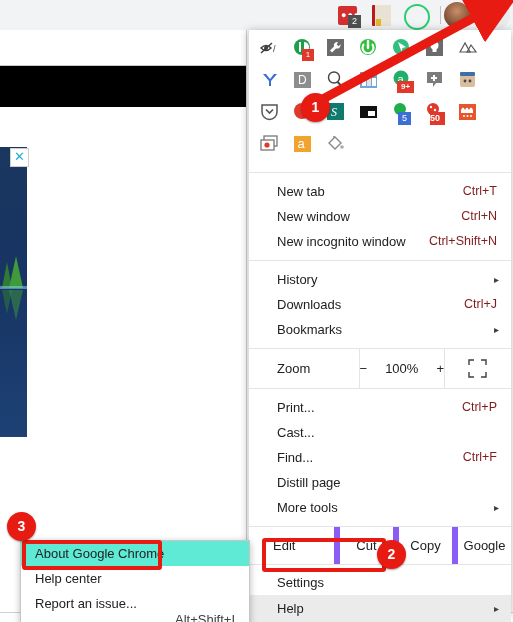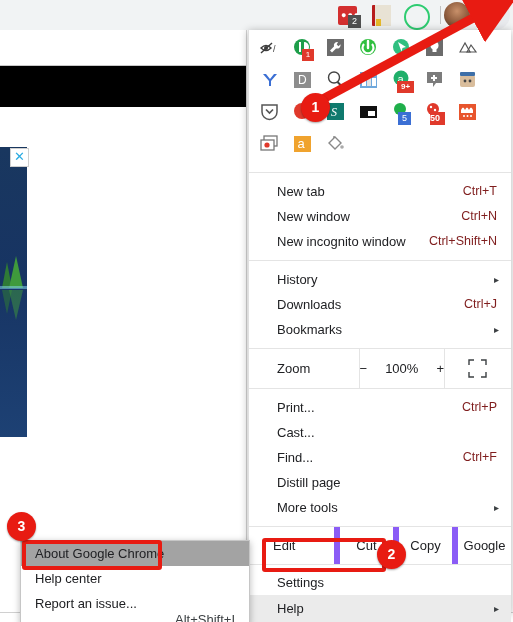--- a/index.html
+++ b/index.html
@@ -112,21 +112,21 @@
   .edit-row div:first-child{justify-content:flex-start;padding-left:24px;flex:1.15;}
 
   
   #help-submenu{
     position:absolute;left:20px;top:540px;width:228px;height:82px;
     background:#fff;border:1px solid #c6c6c6;
     box-shadow:0 2px 7px rgba(0,0,0,.28);
     font-size:13px;color:#202124;
   }
   #help-submenu .si{position:relative;height:25px;line-height:25px;padding-left:14px;white-space:nowrap;}
-  #help-submenu .si.hl{background:#a3a3a3;}
+  #help-submenu .si.hl{background:#5eead4;}
   #help-submenu .si .acc{position:absolute;right:14px;top:16px;color:#3c4043;}
 
   
   .redbox{position:absolute;border:4px solid #e81b12;border-radius:3px;box-sizing:border-box;}
   #redbox-help{left:262px;top:538px;width:124px;height:34px;}
   #redbox-about{left:22px;top:540px;width:140px;height:30px;}
   .badge{
     position:absolute;width:29px;height:29px;border-radius:50%;
     background:#e81b12;color:#fff;font-size:14px;font-weight:bold;
     text-align:center;line-height:29px;

